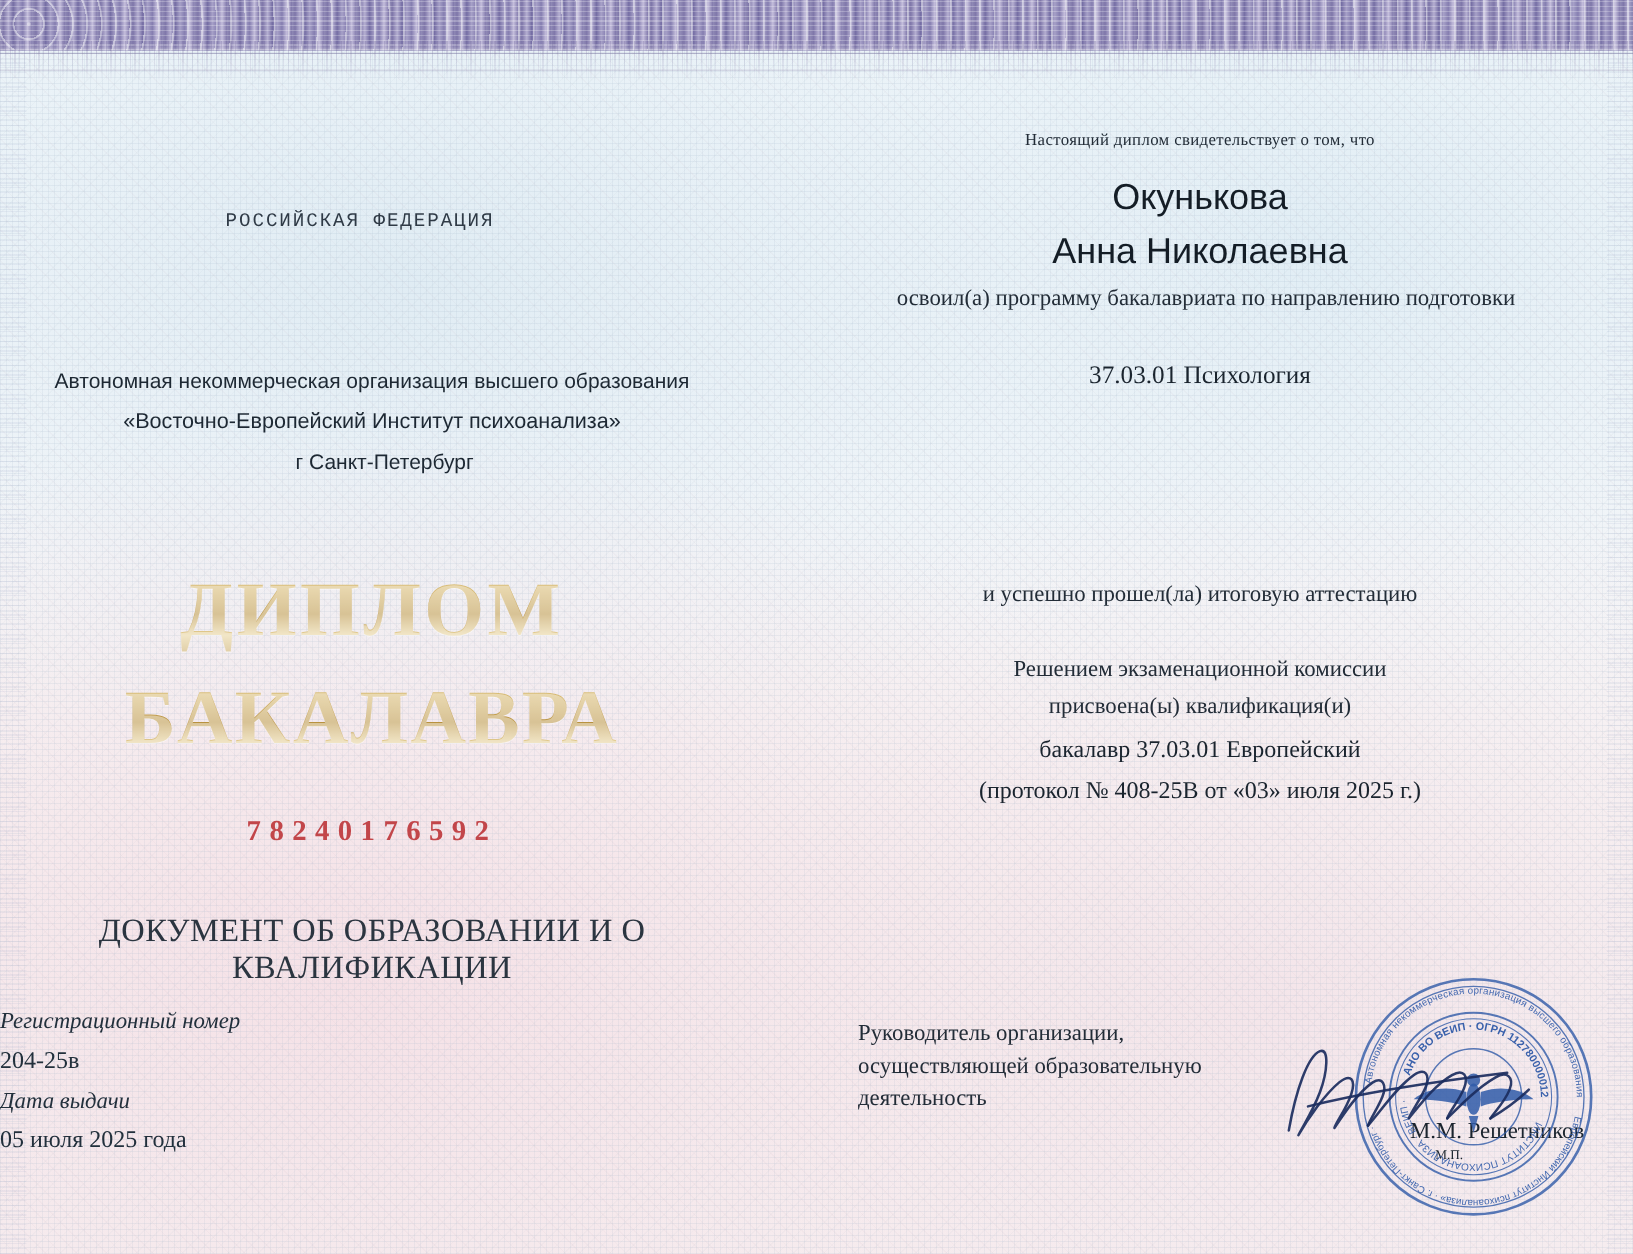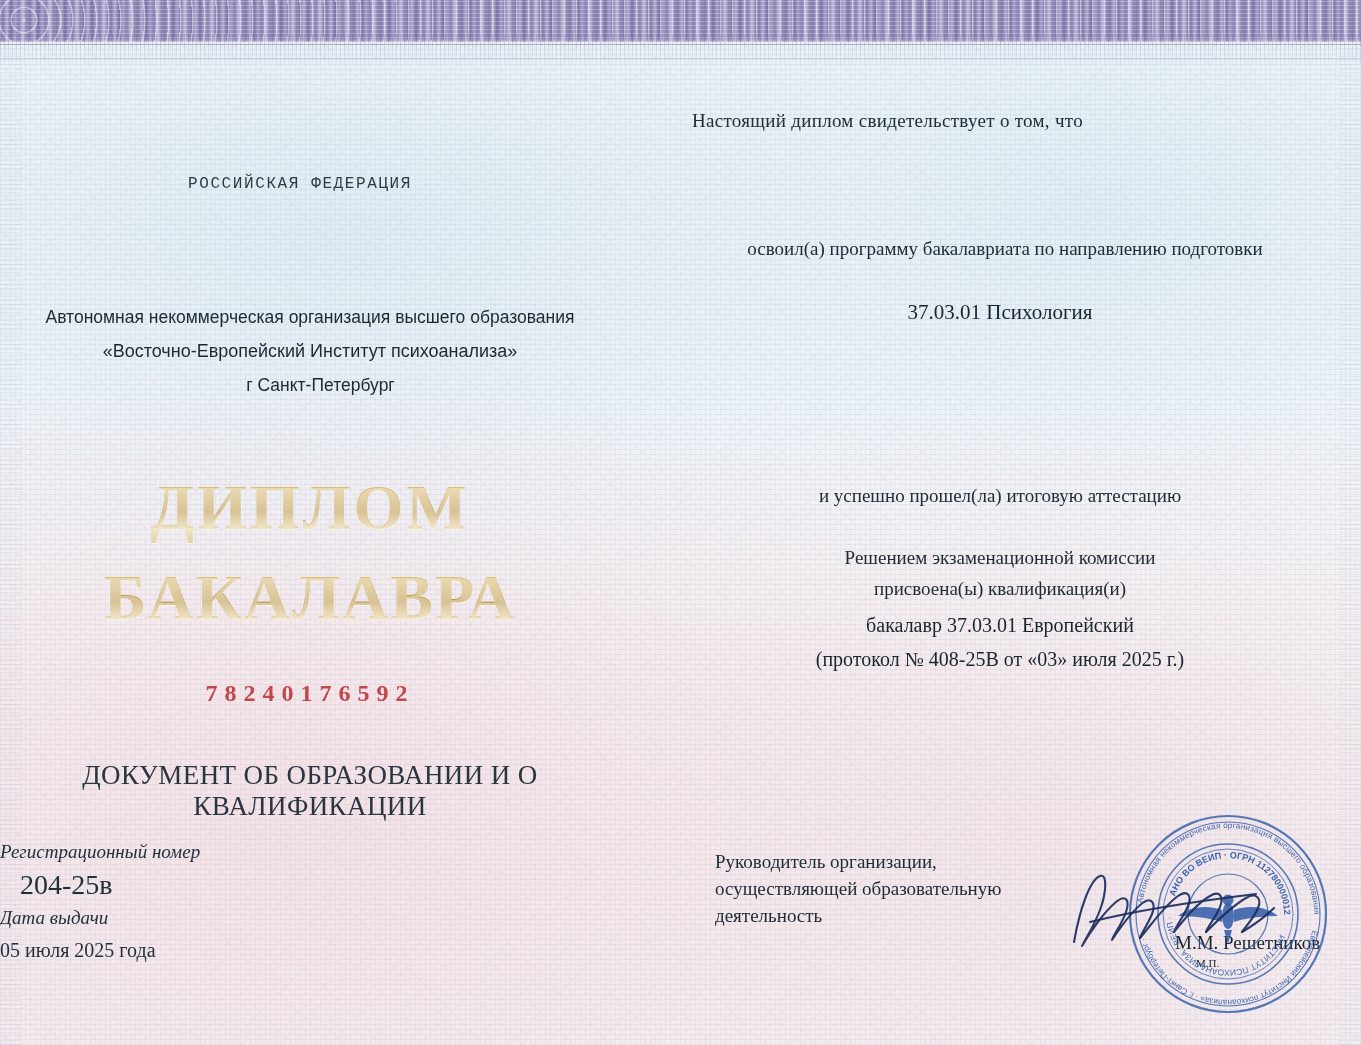--- a/index.html
+++ b/index.html
@@ -191,33 +191,34 @@
     position: absolute;
     top: 775px;
     left: 0;
     width: 620px;
     text-align: left;
     color: #22303c;
     font-family: "Liberation Serif", serif;
     line-height: 33px;
   }
   .reg-label { font-style: italic; font-size: 19px; }
-  .reg-value { font-size: 28px; padding-left: 20px; }
+  .reg-value { font-size: 20px; }
   .date-label { font-style: italic; font-size: 19px; }
   .date-value { font-size: 20px; }
 
   
   .r-intro {
     position: absolute;
     top: 50px;
-    left: 12px;
-    width: 640px;
+    left: 0;
+    width: 640px;
+    text-align: center;
     color: #222c37;
     font-family: "Liberation Serif", serif;
-    font-size: 19px;
+    font-size: 14px;
     letter-spacing: 0.3px;
   }
   .r-name {
     position: absolute;
     top: 82px;
     left: 0;
     width: 640px;
     text-align: center;
     color: #141d26;
     font-family: "Liberation Sans", sans-serif;
@@ -362,20 +363,24 @@
       <div class="date-label">Дата выдачи</div>
       <div class="date-value">05 июля 2025 года</div>
     </div>
 
   </div>
 
   <div class="col-right">
 
     <div class="r-intro">Настоящий диплом свидетельствует о том, что</div>
 
+    <div class="r-name">
+      <div>Окунькова</div>
+      <div>Анна Николаевна</div>
+    </div>
 
     <div class="r-program">освоил(а) программу бакалавриата по направлению подготовки</div>
 
     <div class="r-direction">37.03.01 Психология</div>
 
     <div class="r-passed">и успешно прошел(ла) итоговую аттестацию</div>
 
     <div class="r-decision">
       <div>Решением экзаменационной комиссии</div>
       <div>присвоена(ы) квалификация(и)</div>

